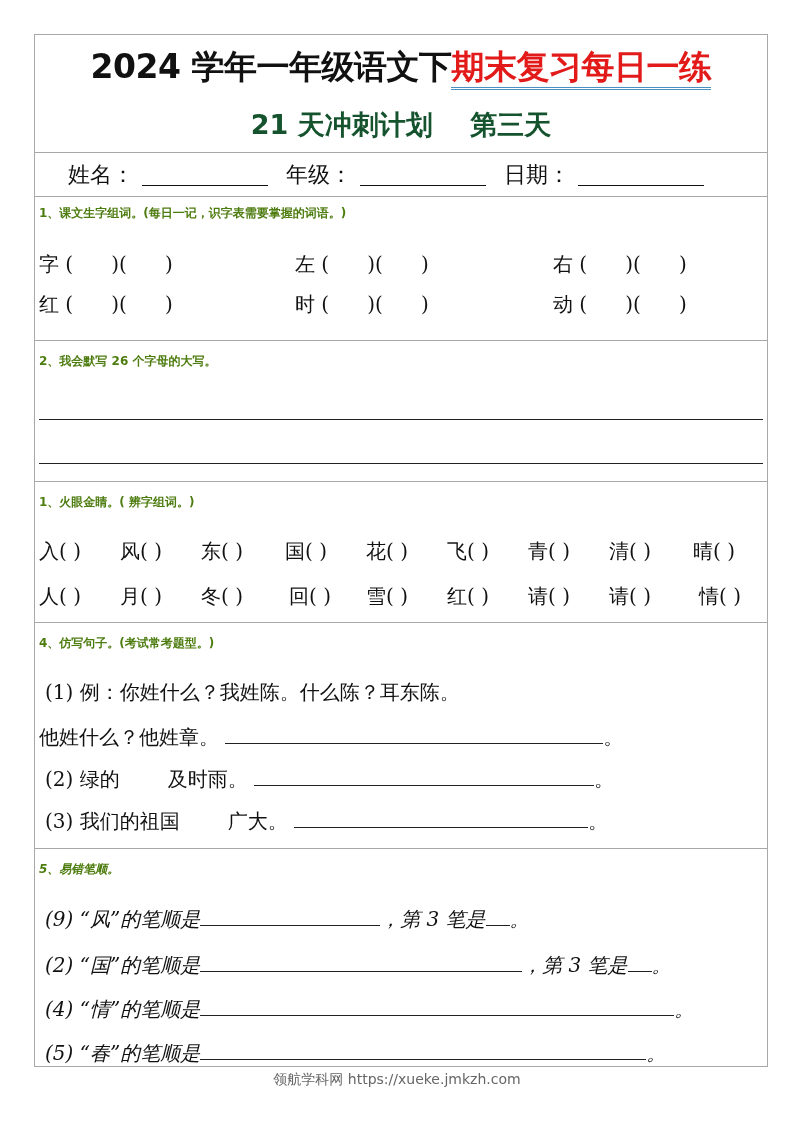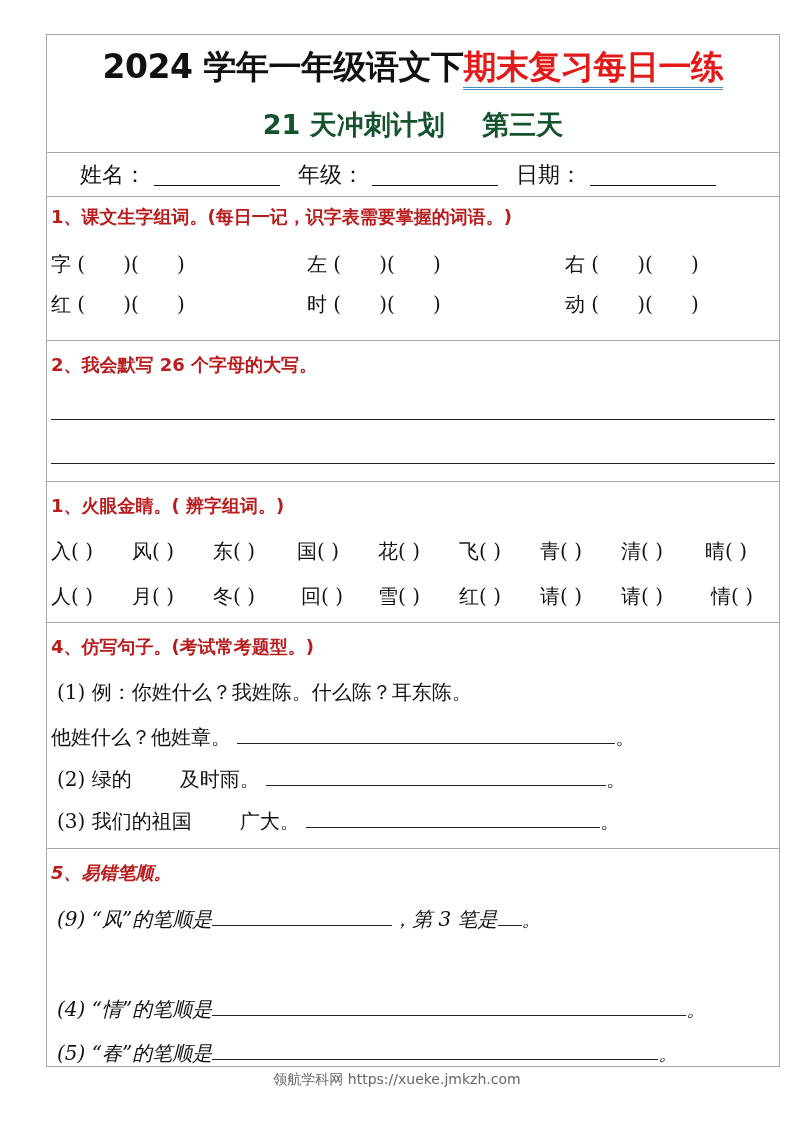--- a/index.html
+++ b/index.html
@@ -1,33 +1,33 @@
 <!DOCTYPE html>
 <html><head>
   <meta charset="utf-8">
   <style>
     html, body { margin:0; padding:0; background:#ffffff; }
     body { width:794px; height:1122px; position:relative; overflow:hidden;
       font-family: "DejaVu Serif", "Liberation Serif", serif; color:#111; }
-    .sheet { position:absolute; left:46px; top:34px; width:734px; height:1033px;
+    .sheet { position:absolute; left:34px; top:34px; width:734px; height:1033px;
       border:1.5px solid #a8a8a8; box-sizing:border-box; }
     .row { position:absolute; left:0; right:0; border-bottom:1.5px solid #a8a8a8; box-sizing:border-box; }
     .row.last { border-bottom:none;font-style:italic; }
     .title-line { position:absolute; left:0; right:0; top:10px; text-align:center; white-space:nowrap;
       font-family:"DejaVu Sans","Liberation Sans",sans-serif; font-weight:bold; font-size:33px; letter-spacing:-0.5px; }
     .title-black { color:#111; }
     .title-red { color:#e21a1a; border-bottom:3px double #4a8fc2; padding-bottom:1px; }
     .subtitle { position:absolute; left:0; right:0; top:72px; text-align:center;
       font-family:"DejaVu Sans","Liberation Sans",sans-serif; font-weight:bold; font-size:27px; color:#14532d; }
     .subtitle span { margin:0 14px; }
     .info { display:flex; align-items:center; padding-left:33px; height:100%; font-size:22px; }
     .info .lbl { margin-right:8px; }
     .info .blank { display:inline-block; border-bottom:1.5px solid #111; width:126px; height:22px; margin-right:18px; }
     .sec-title { position:absolute; left:4px; top:8px; font-family:"DejaVu Sans","Liberation Sans",sans-serif;
-      font-weight:bold; font-size:18px; color:#b91c1c; white-space:nowrap; }
+      font-weight:bold; font-size:12px; color:#4d7c0f; white-space:nowrap; }
     .line { position:absolute; font-size:20px; white-space:nowrap; }
     .blank-line { position:absolute; border-bottom:1.5px solid #222; }
     .grid-item { position:absolute; font-size:20px; white-space:nowrap; }
     .footer { position:absolute; left:0; right:0; top:1071px; text-align:center; font-size:14px; color:#666;
       font-family:"DejaVu Sans","Liberation Sans",sans-serif; }
     .u { display:inline-block; border-bottom:1.5px solid #222; height:20px; vertical-align:baseline; }
   </style>
 </head>
 <body>
 
@@ -107,20 +107,23 @@
       <span>(3) 我们的祖国</span><span style="display:inline-block;width:48px;"></span><span>广大。</span>
       <span class="u" style="width:294px;"></span><span>。</span>
     </div>
   </div>
 
   <div class="row last" style="top:814px; height:219px;">
     <div class="sec-title" style="top:12px;">5、易错笔顺。</div>
     <div class="line" style="left:10px; top:56px;">
       <span>(9) “风”的笔顺是</span><span class="u" style="width:180px;"></span><span>，第 3 笔是</span><span class="u" style="width:24px;"></span><span>。</span>
     </div>
+    <div class="line" style="left:10px; top:102px;">
+      <span>(2) “国”的笔顺是</span><span class="u" style="width:322px;"></span><span>，第 3 笔是</span><span class="u" style="width:24px;"></span><span>。</span>
+    </div>
     <div class="line" style="left:10px; top:146px;">
       <span>(4) “情”的笔顺是</span><span class="u" style="width:474px;"></span><span>。</span>
     </div>
     <div class="line" style="left:10px; top:190px;">
       <span>(5)  “春”的笔顺是</span><span class="u" style="width:446px;"></span><span>。</span>
     </div>
   </div>
 </div>
 
 <div class="footer">领航学科网 https://xueke.jmkzh.com</div>

